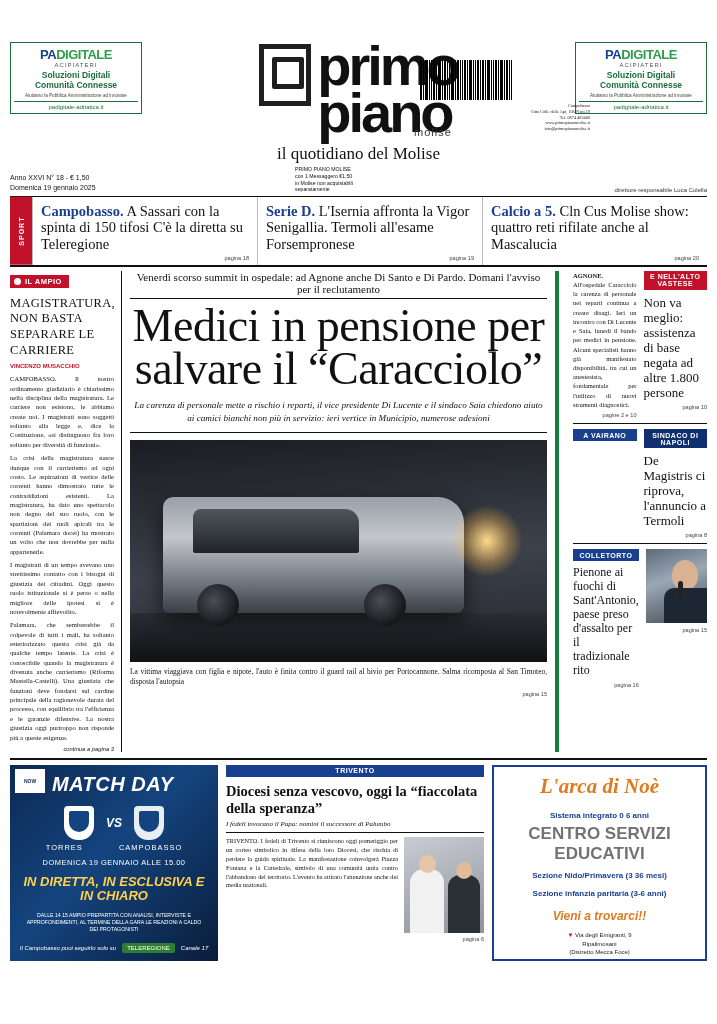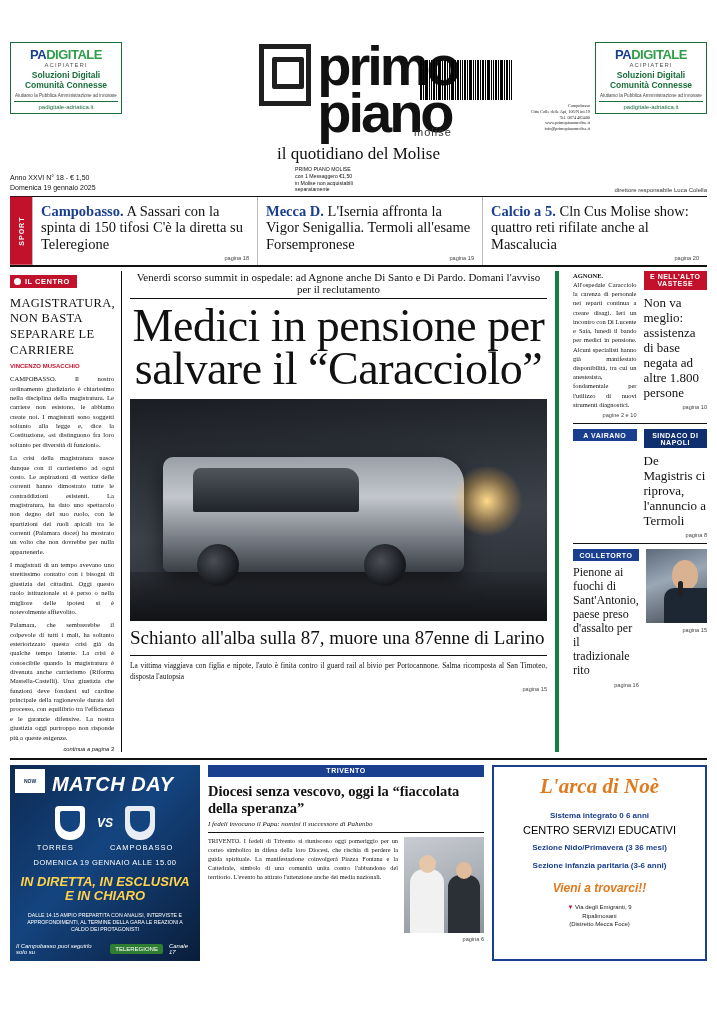--- a/index.html
+++ b/index.html
@@ -9,21 +9,21 @@
     background:#ffffff;
     font-family:"Liberation Serif", serif;
     color:#111;
     overflow:hidden;
   }
   .page { width:717px; height:1024px; position:relative; padding:8px 10px 0 10px; }
 
   
   .masthead { display:flex; align-items:flex-start; gap:6px; padding-top:34px; }
   .ad-box {
-    width:112px; border:1px solid #1a6e3c; background:#ffffff;
+    width:132px; border:1px solid #1a6e3c; background:#ffffff;
     text-align:center; padding:4px 3px 3px; font-family:"Liberation Sans", sans-serif;
   }
   .ad-box .pa { font-size:13px; font-weight:bold; color:#1a3f8f; letter-spacing:-0.5px; }
   .ad-box .pa .green { color:#2e9e4a; }
   .ad-box .sub1 { font-size:6px; color:#555; letter-spacing:1px; margin-bottom:3px;}
   .ad-box .sd { font-size:8.5px; font-weight:bold; color:#1a6e3c; line-height:1.15; }
   .ad-box .cc { font-size:8.5px; font-weight:bold; color:#1a6e3c; line-height:1.15; margin-bottom:2px;}
   .ad-box .tiny { font-size:4.6px; color:#444; line-height:1.25; margin-bottom:3px;}
   .ad-box .url { font-size:6px; color:#1a6e3c; border-top:1px solid #1a6e3c; padding-top:2px; }
 
@@ -143,21 +143,21 @@
     height:74px; background:linear-gradient(160deg,#5d6a7a,#9aa7b5 40%,#40464f);
     position:relative; overflow:hidden; margin-bottom:4px;
   }
   .photo-face .head { position:absolute; left:42%; top:14%; width:26px; height:30px; border-radius:50% 50% 45% 45%;
     background:#d9b292; }
   .photo-face .body { position:absolute; left:30%; top:52%; width:52px; height:40px; background:#1d2733; border-radius:10px 10px 0 0;}
   .photo-face .mic { position:absolute; left:52%; top:42%; width:5px; height:16px; background:#222; border-radius:3px;}
 
   
   .bottom { display:flex; margin-top:6px; border-top:2px solid #111; padding-top:5px; }
-  .b-left { width:190px; }
+  .b-left { width:208px; }
   .b-mid { flex:1; padding:0 8px; }
   .b-right { width:215px; }
 
   .matchday {
     height:196px; background:linear-gradient(135deg,#0d2a52 0%,#14447f 45%,#0a1d3a 100%);
     color:#fff; position:relative; overflow:hidden; padding:6px;
     font-family:"Liberation Sans", sans-serif;
   }
   .matchday .corner { position:absolute; left:5px; top:4px; width:30px; height:24px; background:#fff; color:#0d2a52;
     font-size:5px; font-weight:bold; display:flex; align-items:center; justify-content:center; }
@@ -182,21 +182,21 @@
   .b-mid-flex .txt { flex:1; font-size:6.3px; line-height:1.4; text-align:justify;}
   .pope-photo { width:80px; height:96px; background:linear-gradient(160deg,#c9ccd2,#8d929b); position:relative; overflow:hidden;}
   .pope-photo .p1 { position:absolute; left:6px; bottom:0; width:34px; height:64px; background:#f1f1f1; border-radius:14px 14px 0 0;}
   .pope-photo .p1:before { content:""; position:absolute; left:9px; top:-14px; width:17px; height:18px; border-radius:50%; background:#e6c6a8;}
   .pope-photo .p2 { position:absolute; right:4px; bottom:0; width:32px; height:58px; background:#2b2f36; border-radius:12px 12px 0 0;}
   .pope-photo .p2:before { content:""; position:absolute; left:8px; top:-13px; width:16px; height:17px; border-radius:50%; background:#e0bb9c;}
 
   .arca { border:2px solid #1a3f8f; height:196px; padding:5px; text-align:center; font-family:"Liberation Sans", sans-serif;}
   .arca h3 { color:#e07a1f; font-size:21px; margin:2px 0 4px; font-style:italic; font-family:"Liberation Serif", serif;}
   .arca .sys { font-size:8px; font-weight:bold; color:#1a3f8f; margin-top:12px;}
-  .arca .centro { font-size:11px; font-weight:normal; color:#000000; margin-top:4px;}
+  .arca .centro { font-size:17px; font-weight:bold; color:#737373; margin-top:4px;}
   .arca .sez { font-size:8px; font-weight:bold; color:#1a3f8f; margin-top:6px; line-height:1.45;}
   .arca .vieni { font-size:12px; font-weight:bold; color:#e07a1f; margin-top:10px; font-style:italic;}
   .arca .addr { font-size:6px; color:#222; margin-top:8px; line-height:1.4;}
   .arca .pin { color:#c2112b; }
 </style>
 </head>
 <body>
 
 <div class="page">
 
@@ -298,64 +298,64 @@
 
     <div class="sport-cell">
       <div class="hl">
         <b>Campobasso.</b><span> A Sassari con la spinta di 150 tifosi C'è la diretta su Teleregione</span>
       </div>
       <div class="pg">pagina 18</div>
     </div>
 
     <div class="sport-cell">
       <div class="hl">
-        <b>Mecca D.</b><span> L'Isernia affronta la Vigor Senigallia. Termoli all'esame Forsempronese</span>
+        <b>Serie D.</b><span> L'Isernia affronta la Vigor Senigallia. Termoli all'esame Forsempronese</span>
       </div>
       <div class="pg">pagina 19</div>
     </div>
 
     <div class="sport-cell">
       <div class="hl">
         <b>Calcio a 5.</b><span> Cln Cus Molise show: quattro reti rifilate anche al Mascalucia</span>
       </div>
       <div class="pg">pagina 20</div>
     </div>
   </div>
 
   <div class="main">
 
     <div class="col-left">
       <div class="punto-tag">
         <span class="dot"></span>
-        <span>IL CENTRO</span>
+        <span>IL AMPIO</span>
       </div>
       <div class="punto-title">MAGISTRATURA, NON BASTA SEPARARE LE CARRIERE</div>
       <div class="byline">VINCENZO MUSACCHIO</div>
       <div class="body-txt">
         <p>CAMPOBASSO. Il nostro ordinamento giudiziario è chiarissimo nella disciplina della magistratura. Le carriere non esistono, le abbiamo create noi. I magistrati sono soggetti soltanto alla legge e, dice la Costituzione, «si distinguono fra loro soltanto per diversità di funzioni».</p>
         <p>La crisi della magistratura nasce dunque con il carrierismo ad ogni costo. Le aspirazioni di vertice delle correnti hanno dimostrato tutte le contraddizioni esistenti. La magistratura, ha dato uno spettacolo non degno del suo ruolo, con le spartizioni dei ruoli apicali tra le correnti (Palamara docet) ha mostrato un volto che non dovrebbe per nulla appartenerle.</p>
         <p>I magistrati di un tempo avevano uno strettissimo contatto con i bisogni di giustizia dei cittadini. Oggi questo ruolo istituzionale si è perso o nella migliore delle ipotesi si è notevolmente affievolito.</p>
         <p>Palamara, che sembrerebbe il colpevole di tutti i mali, ha soltanto esteriorizzato questa crisi già da qualche tempo latente. La crisi è conoscibile quando la magistratura è divenuta anche carrierismo (Riforma Mastella-Castelli). Una giustizia che funzioni deve fondarsi sul cardine principale della ragionevole durata del processo, con equilibrio tra l'efficienza e le garanzie difensive. La nostra giustizia oggi purtroppo non risponde più a queste esigenze.</p>
       </div>
       <div class="continua">continua a pagina 3</div>
     </div>
 
     <div class="col-center">
       <div class="kicker">Venerdì scorso summit in ospedale: ad Agnone anche Di Santo e Di Pardo. Domani l'avviso per il reclutamento</div>
       <div class="lead-title">Medici in pensione per salvare il “Caracciolo”</div>
+      <div class="lead-sub">La carenza di personale mette a rischio i reparti, il vice presidente Di Lucente e il sindaco Saia chiedono aiuto ai camici bianchi non più in servizio: ieri vertice in Municipio, numerose adesioni</div>
 
       <div class="photo">
         <div class="ground"></div>
         <div class="car"></div>
         <div class="wheel w1"></div>
         <div class="wheel w2"></div>
         <div class="glow"></div>
       </div>
 
-      <div class="sub-head">Schianto all'alba sulla 87, muore una 87enne di Larino</div>
       <div class="sub-body">La vittima viaggiava con figlia e nipote, l'auto è finita contro il guard rail al bivio per Portocannone. Salma ricomposta al San Timoteo, disposta l'autopsia</div>
       <div class="pgref">pagina 15</div>
     </div>
 
     <div class="col-right">
       <div class="r-split">
         <div>
           <div class="r-body">
             <b>AGNONE.</b><span> All'ospedale Caracciolo la carenza di personale nei reparti continua a creare disagi. Ieri un incontro con Di Lucente e Saia, lunedì il bando per medici in pensione. Alcuni specialisti hanno già manifestato disponibilità, tra cui un anestesista, fondamentale per l'utilizzo di nuovi strumenti diagnostici.</span>
           </div>

